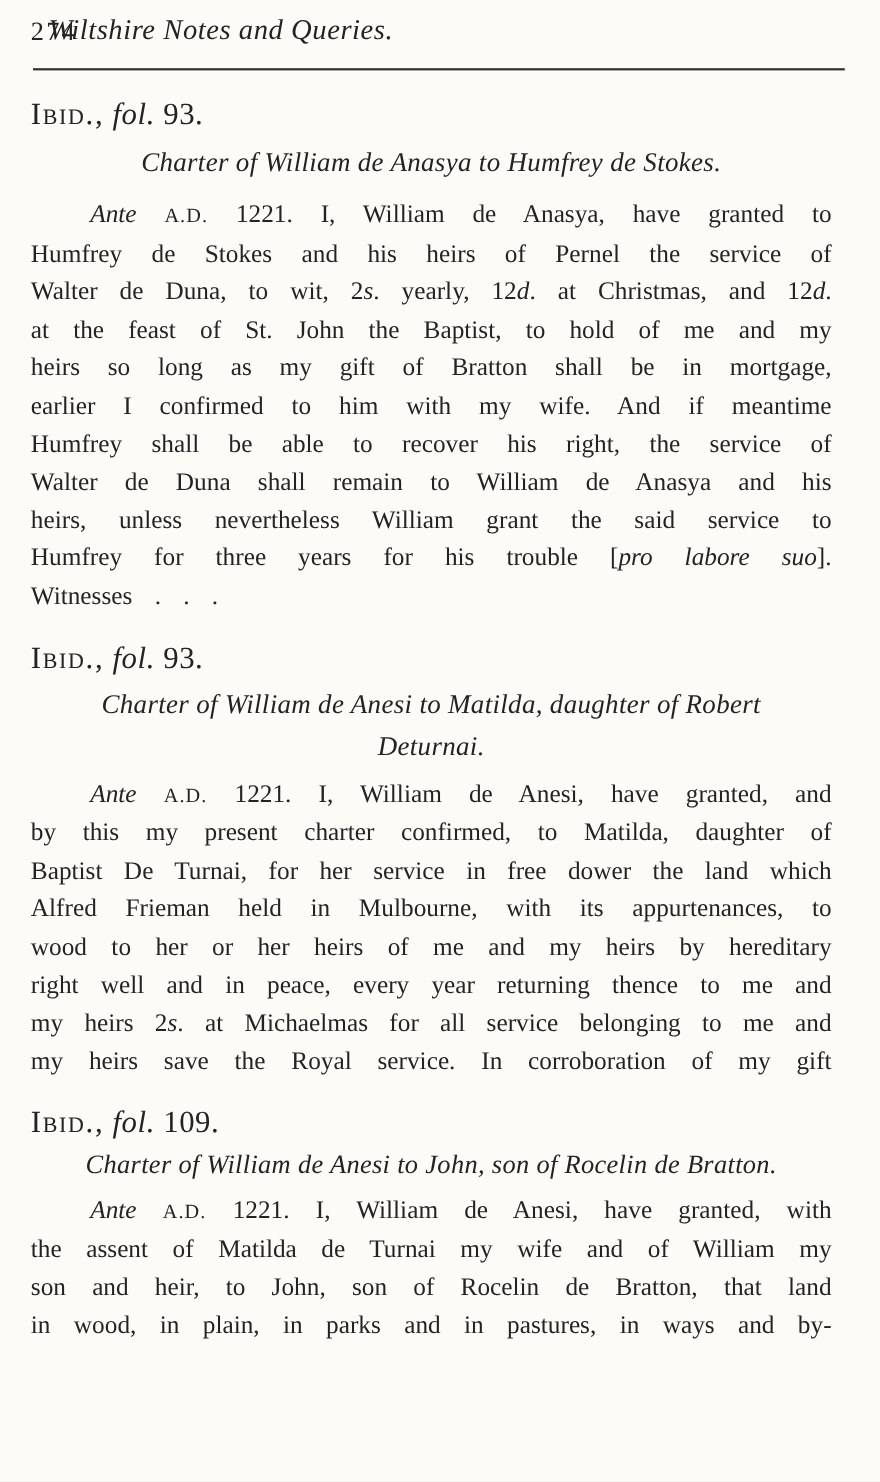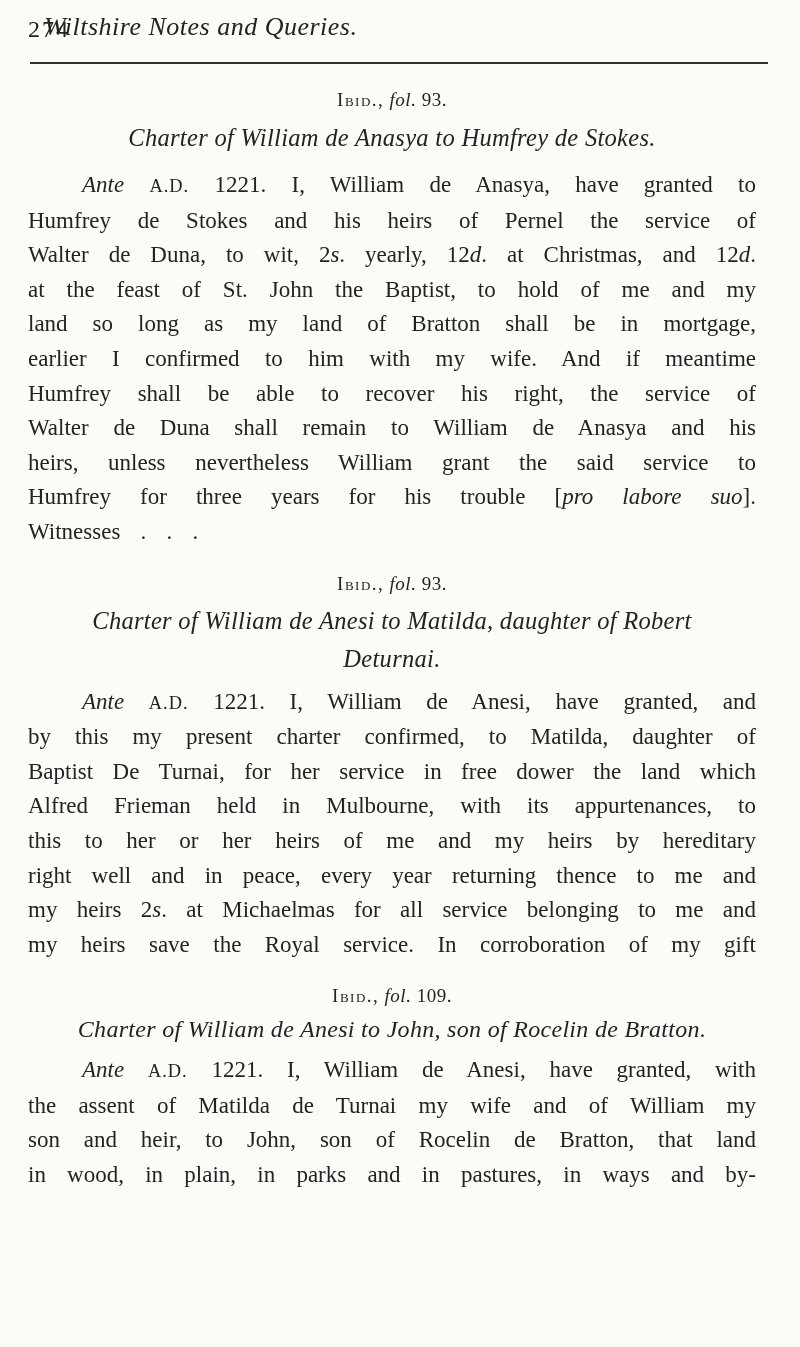--- a/index.html
+++ b/index.html
@@ -35,22 +35,22 @@
     font-size: 26px;
     letter-spacing: 0.5px;
   }
   .header-rule {
     border: none;
     border-top: 2px solid var(--rule, #33302b);
     margin: 6px 0 0 2px;
     width: 738px;
   }
   .section-reference {
-    text-align: center;
-    font-size: 19px;
+    text-align: left;
+    font-size: 28px;
     letter-spacing: 0.5px;
   }
   .section-reference .sc {
     font-variant: small-caps;
     letter-spacing: 1.5px;
   }
   .section-reference i { letter-spacing: 0.5px; }
   .sec-1 .section-reference { margin-top: 25px; }
   .sec-2 .section-reference { margin-top: 23px; }
   .sec-3 .section-reference { margin-top: 23px; }
@@ -97,41 +97,41 @@
       <section class="section sec-1">
         <div class="section-reference"><span class="sc">Ibid.,</span> <i>fol.</i> <span>93.</span></div>
         <div class="section-title">
           <div class="title-line">Charter of William de Anasya to Humfrey de Stokes.</div>
         </div>
         <div class="paragraph">
           <div class="text-line first"><i>Ante</i> <span class="caps">A.D.</span> 1221.  I, William de Anasya, have granted to</div>
           <div class="text-line">Humfrey de Stokes and his heirs of Pernel the service of</div>
           <div class="text-line">Walter de Duna, to wit, 2<i>s</i>. yearly, 12<i>d</i>. at Christmas, and 12<i>d</i>.</div>
           <div class="text-line">at the feast of St. John the Baptist, to hold of me and my</div>
-          <div class="text-line">land so long as my land of Bratton shall be in mortgage,</div>
+          <div class="text-line">heirs so long as my gift of Bratton shall be in mortgage,</div>
           <div class="text-line">earlier I confirmed to him with my wife.  And if meantime</div>
           <div class="text-line">Humfrey shall be able to recover his right, the service of</div>
           <div class="text-line">Walter de Duna shall remain to William de Anasya and his</div>
           <div class="text-line">heirs, unless nevertheless William grant the said service to</div>
           <div class="text-line">Humfrey for three years for his trouble [<i>pro labore suo</i>].</div>
           <div class="text-line lastleft">Witnesses&nbsp;&nbsp;&nbsp;.&nbsp;&nbsp;&nbsp;.&nbsp;&nbsp;&nbsp;.</div>
         </div>
       </section>
       <section class="section sec-2">
         <div class="section-reference"><span class="sc">Ibid.,</span> <i>fol.</i> <span>93.</span></div>
         <div class="section-title">
           <div class="title-line">Charter of William de Anesi to Matilda, daughter of Robert</div>
           <div class="title-line">Deturnai.</div>
         </div>
         <div class="paragraph">
           <div class="text-line first"><i>Ante</i> <span class="caps">A.D.</span> 1221.  I, William de Anesi, have granted, and</div>
           <div class="text-line">by this my present charter confirmed, to Matilda, daughter of</div>
           <div class="text-line">Baptist De Turnai, for her service in free dower the land which</div>
           <div class="text-line">Alfred Frieman held in Mulbourne, with its appurtenances, to</div>
-          <div class="text-line">this to her or her heirs of me and my heirs by hereditary</div>
+          <div class="text-line">wood to her or her heirs of me and my heirs by hereditary</div>
           <div class="text-line">right well and in peace, every year returning thence to me and</div>
           <div class="text-line">my heirs 2<i>s</i>. at Michaelmas for all service belonging to me and</div>
           <div class="text-line">my heirs save the Royal service.  In corroboration of my gift</div>
         </div>
       </section>
       <section class="section sec-3">
         <div class="section-reference"><span class="sc">Ibid.,</span> <i>fol.</i> <span>109.</span></div>
         <div class="section-title">
           <div class="title-line">Charter of William de Anesi to John, son of Rocelin de Bratton.</div>
         </div>

